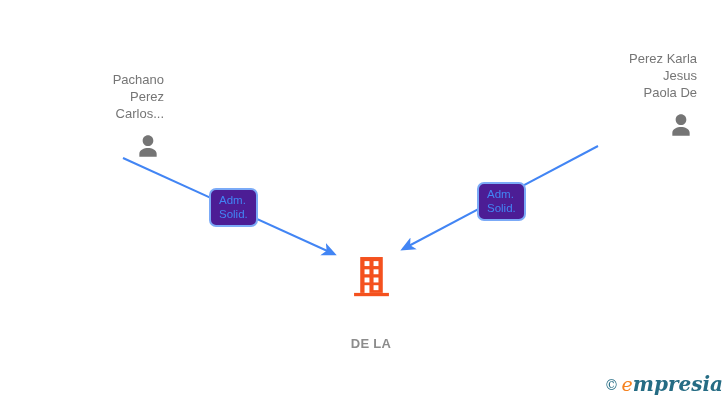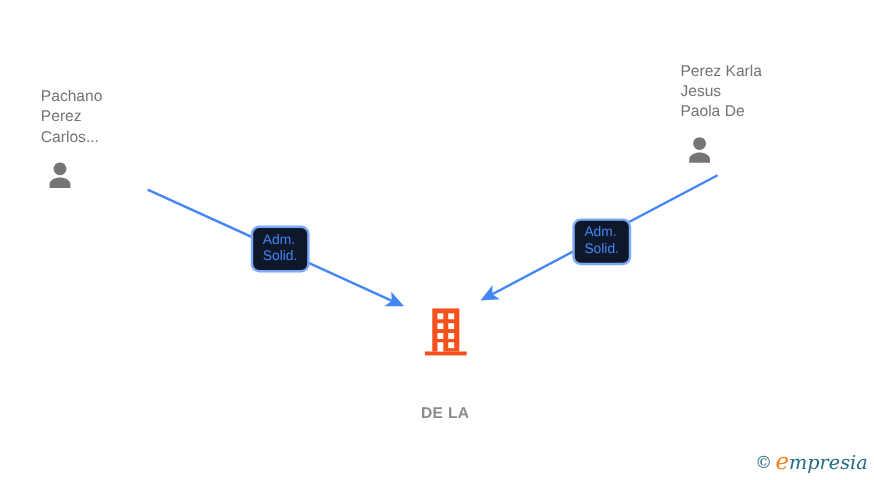--- a/index.html
+++ b/index.html
@@ -26,40 +26,40 @@
     stroke-width: 2;
     fill: none;
   }
   #arrowhead path {
     fill: var(--edge, #4285f4);
   }
   
   .person-node {
     position: absolute;
     width: 130px;
-    text-align: left;
+    text-align: right;
     cursor: pointer;
   }
   .person-name {
     color: var(--person_name, #757575);
     font-size: 13px;
     line-height: 17px;
   }
   .person-icon-wrap {
     margin-top: 8px;
     height: 32px;
   }
   .person-icon-wrap svg path {
     fill: var(--person_icon, #757575);
   }
   
   .edge-label {
     position: absolute;
     box-sizing: border-box;
-    background: #0f172a;
+    background: #4c1d95;
     border: 2px solid var(--edge_label_border, #7baaf7);
     border-radius: 7px;
     padding: 3px 8px 4px 8px;
     color: var(--edge_label_text, #4285f4);
     font-size: 11.5px;
     line-height: 14px;
     text-align: left;
   }
   .edge-label span { display: block; }
   
@@ -98,21 +98,22 @@
     font-size: 14px;
     vertical-align: 1px;
     margin-right: 3px;
   }
   .wm-initial {
     color: var(--logo_orange, #f58220);
     font-size: 19px;
   }
   .wm-rest {
     color: var(--logo_teal, #256c84);
-    font-size: 16px;
+    font-size: 20px;
+    font-weight: bold;
   }
 </style>
 </head>
 <body>
 
 <div id="canvas">
 
   <svg id="edges-svg">
     <defs>
       <marker id="arrowhead" viewBox="0 0 10 10" refX="8" refY="5" markerWidth="7.5" markerHeight="7.5" orient="auto-start-reverse">

